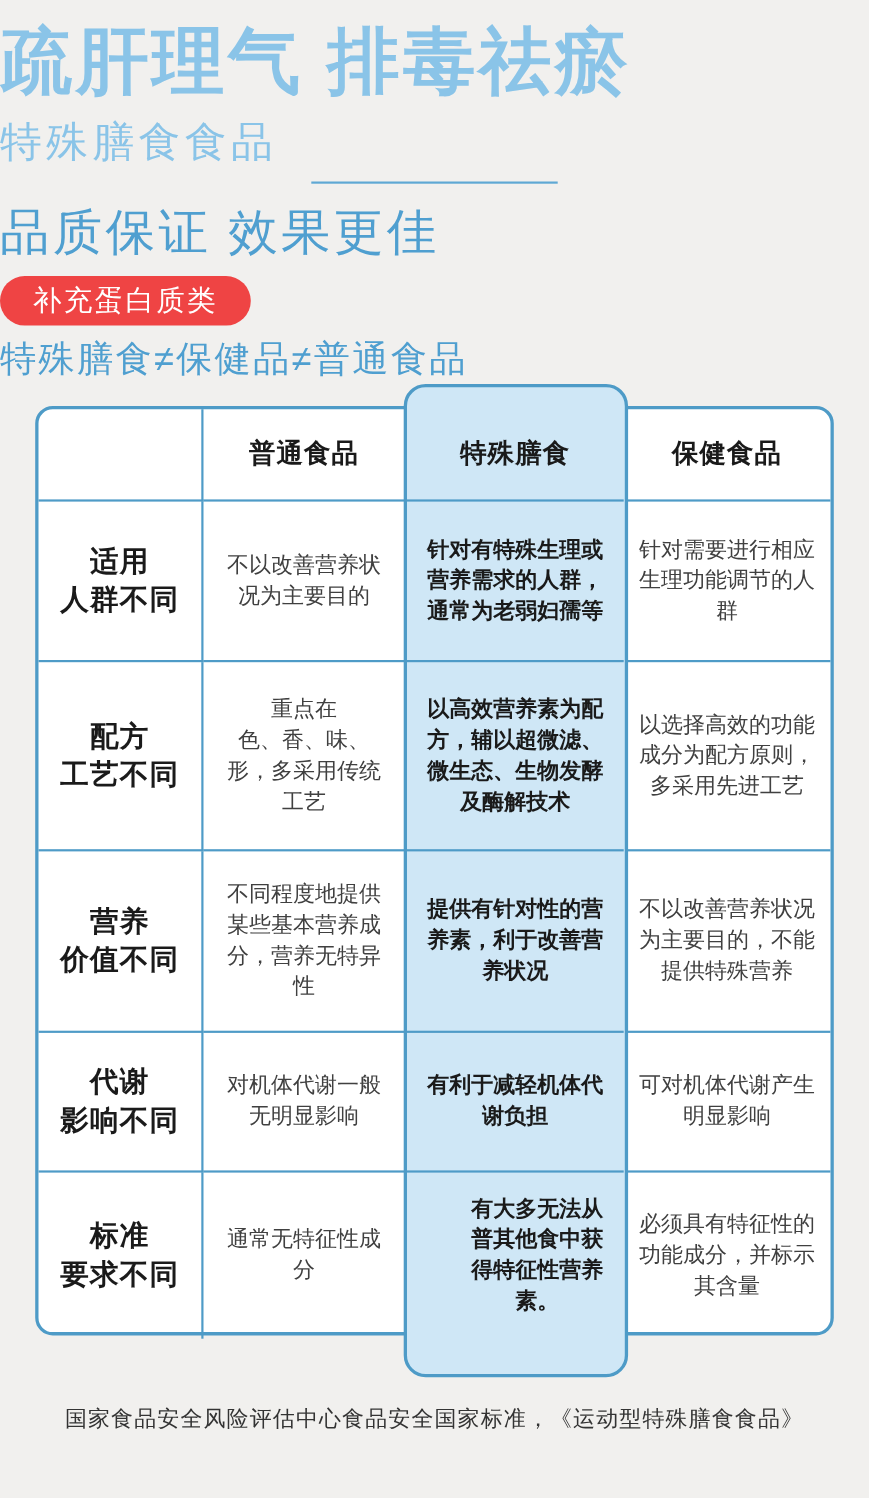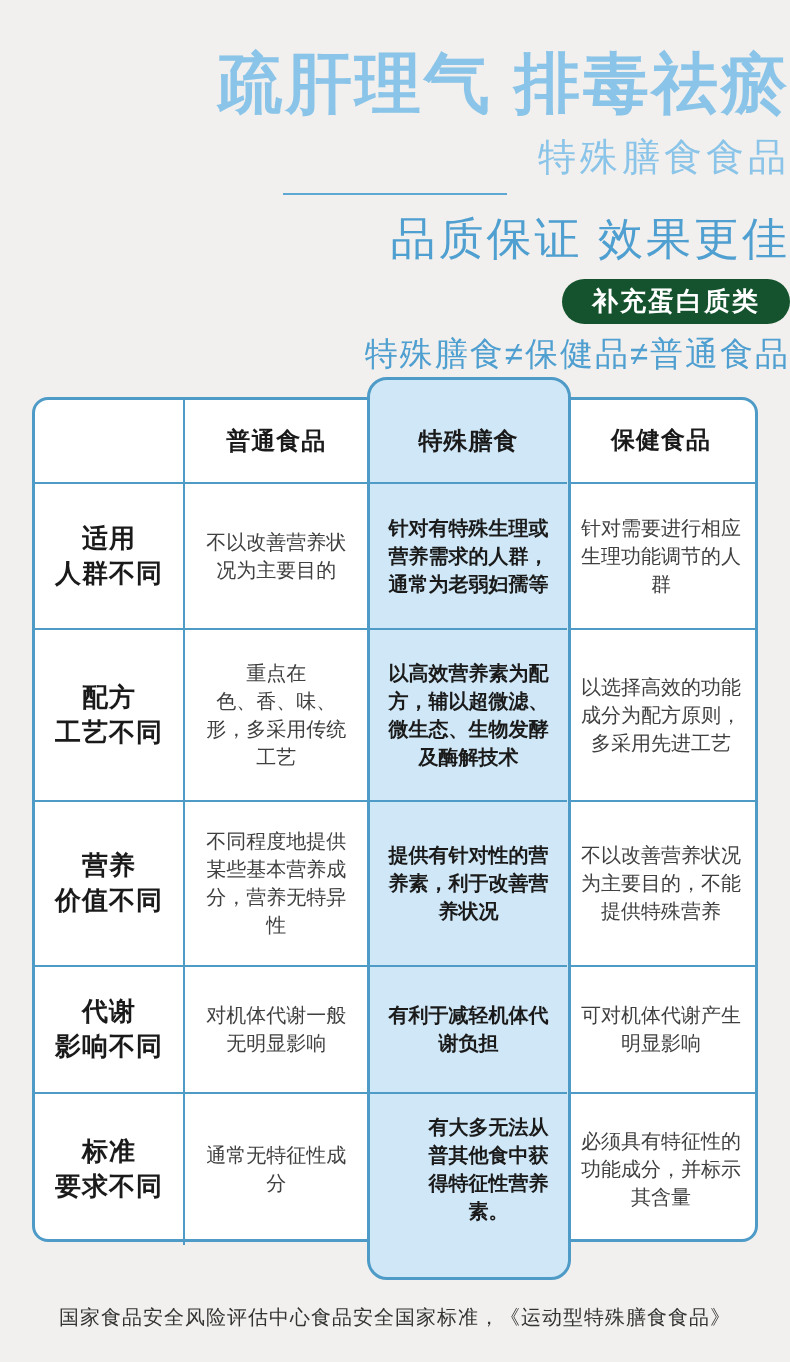--- a/index.html
+++ b/index.html
@@ -3,40 +3,40 @@
 <meta charset="utf-8">
 <style>
   html,body{margin:0;padding:0;}
   body{
     width:790px;height:1362px;
     background:#f1f0ee;
     font-family:"Liberation Sans",sans-serif;
     overflow:hidden;
     position:relative;
   }
-  .header{text-align:right;padding-top:46px;}
+  .header{text-align:left;padding-top:18px;}
   .main-title{
     font-size:66px;font-weight:bold;color:#8ac4e8;
     letter-spacing:3px;line-height:1.15;margin:0;
   }
   .subtitle{
     font-size:38px;color:#8ac4e8;margin-top:10px;letter-spacing:4px;
   }
   .title-underline{
     width:224px;height:2px;background:#5fa8d4;margin:10px auto 0;
   }
   .quality-line{
     font-size:45px;color:#4f9fd0;margin-top:14px;letter-spacing:3px;
   }
   .standard-line{
     font-size:27px;color:#a4cfe9;margin-top:16px;letter-spacing:1px;
   }
   .badge{
-    display:inline-block;background:#14532d;color:#ffffff;
-    font-size:26px;font-weight:bold;letter-spacing:2px;
+    display:inline-block;background:#ef4444;color:#ffffff;
+    font-size:26px;font-weight:normal;letter-spacing:2px;
     padding:5px 30px;border-radius:26px;margin-top:10px;
   }
   .neq-line{
     font-size:33px;color:#4f9fd0;margin-top:8px;letter-spacing:2px;
   }
 
   
   .table-wrap{
     position:relative;
     margin:20px 32px 0 32px;
@@ -57,21 +57,21 @@
     display:flex;align-items:center;justify-content:center;
     text-align:center;
     padding:6px 12px;
     box-sizing:border-box;
     border-right:2px solid #4e9bc7;
     border-bottom:2px solid #4e9bc7;
     white-space:pre-line;
     color:#404040;
     font-size:20px;line-height:1.4;
   }
-  .cell.last-col{border-right:none;font-family:Liberation Serif, serif;}
+  .cell.last-col{border-right:none;}
   .cell.last-row{border-bottom:none;}
   .cell.col-head{font-size:24px;font-weight:bold;color:#1a1a1a;letter-spacing:1px;}
   .cell.row-head{font-size:26px;font-weight:bold;color:#1a1a1a;line-height:1.35;letter-spacing:1px;text-align:center;}
   .cell.hl{
     position:relative;z-index:3;
     background:transparent;border-right:none;
     font-weight:bold;color:#1a1a1a;
   }
   .cell.hl.last-row{border-bottom:none;margin-left:40px;}
   .highlight-col{

